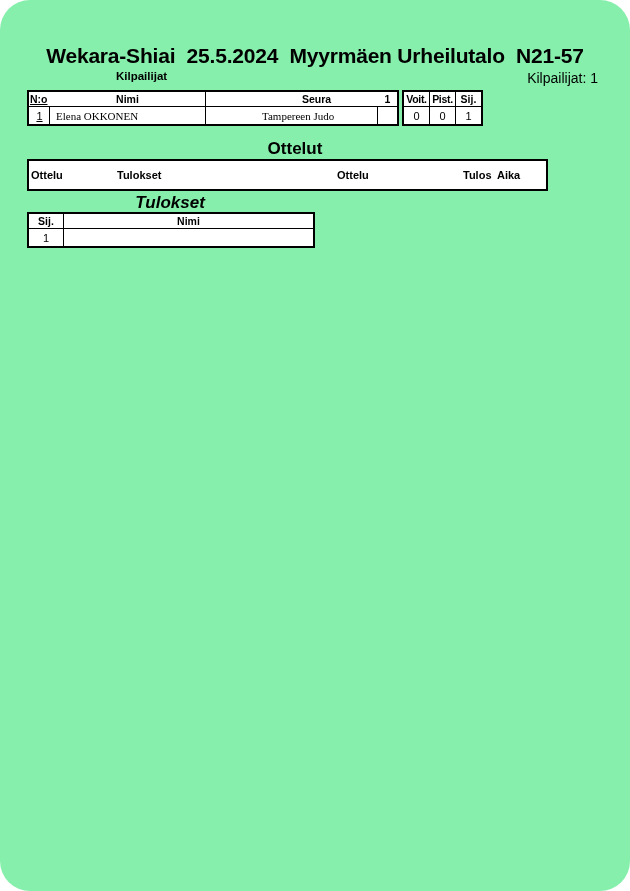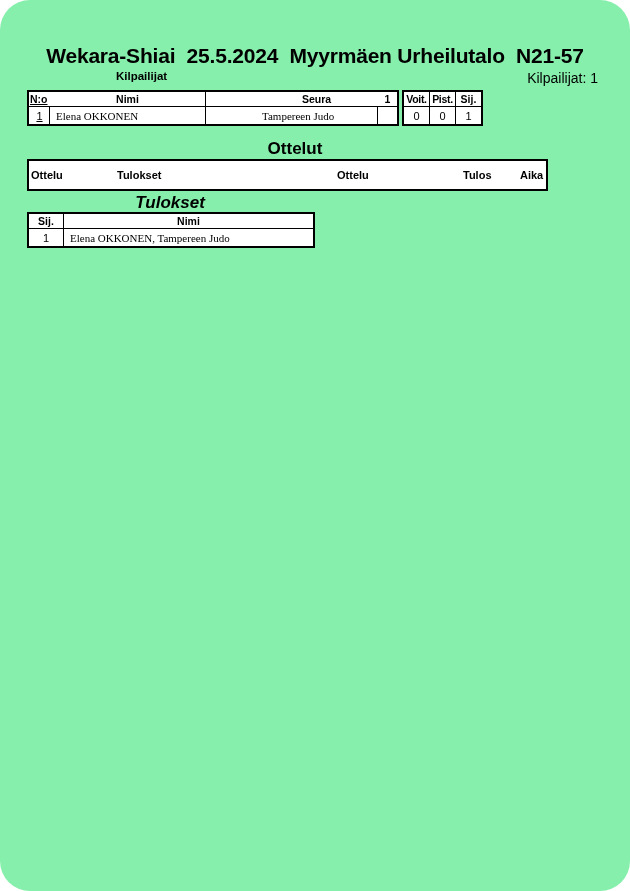--- a/index.html
+++ b/index.html
@@ -72,21 +72,21 @@
     border: 2px solid #000; box-sizing: border-box; background: #fff; padding-left: 17px;
   }
   .matches-bar span {
     position: absolute; top: 50%; transform: translateY(-50%);
     font-weight: bold; font-size: 11px; white-space: nowrap;
   }
   .mh-match  { left: 2px; }
   .mh-white  { left: 88px; }
   .mh-blue   { left: 308px; }
   .mh-result { left: 434px; }
-  .mh-time   { left: 491px; }
+  .mh-time   { left: 468px; }
 
   .results-tbl { position: absolute; left: 27px; top: 212px; width: 288px; }
   .r-place { width: 35px; }
   .r-name  { flex: 1; }
 </style>
 </head>
 <body>
 
 <div class="page">
 
@@ -141,17 +141,16 @@
 
   <div class="section-heading hd-tulokset">Tulokset</div>
 
   <div class="tbl results-tbl">
     <div class="trow head">
       <div class="cell r-place center">Sij.</div>
       <div class="cell r-name center last">Nimi</div>
     </div>
     <div class="trow data">
       <div class="cell r-place center">1</div>
-      <div class="cell r-name padl last">Elena OKKONEN, Tampereen Judo</div>
     </div>
   </div>
 
 </div>
 
 </body></html>

